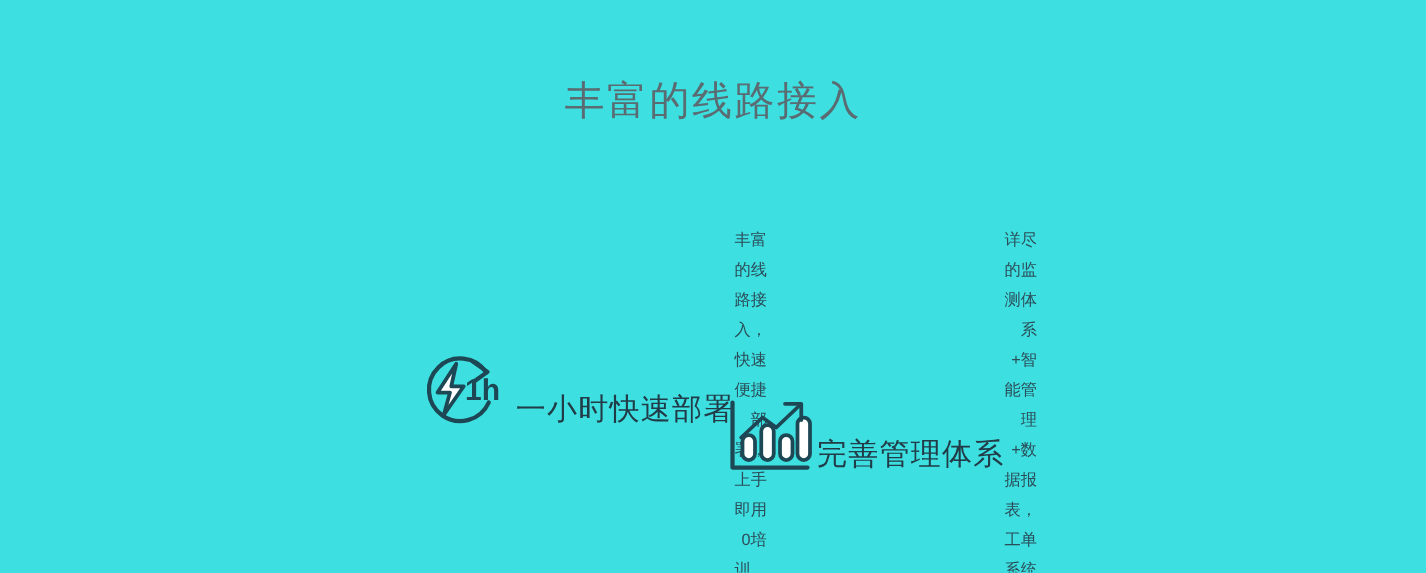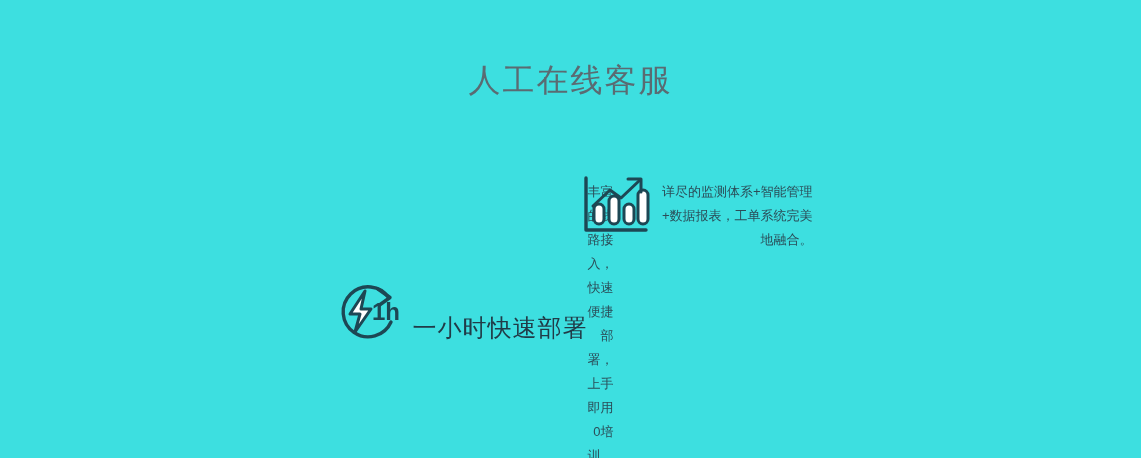--- a/index.html
+++ b/index.html
@@ -76,21 +76,21 @@
   .feature-desc-wide {
     width: 243px;
   }
   svg { display: block; }
 </style>
 </head>
 <body>
 
 <div class="page">
 
-  <div class="section-title">人工在线客服</div>
+  <div class="section-title">丰富的线路接入</div>
 
   <div class="features">
 
     <div class="feature">
       <div class="feature-icon">
         <svg width="84" height="72" viewBox="0 0 84 72" aria-hidden="true">
 
           <path d="M60 20 A25 25 0 1 0 62 44" fill="none" stroke="#1d4754" stroke-width="3.4" stroke-linecap="round"></path>
           <path d="M49 11 L61 19.5 L50.5 27" fill="none" stroke="#1d4754" stroke-width="3.4" stroke-linecap="round" stroke-linejoin="round"></path>
 
@@ -112,18 +112,19 @@
 
           <rect x="20" y="34" width="10" height="20" rx="5" fill="#ffffff" stroke="#1d4754" stroke-width="3"></rect>
           <rect x="35" y="26" width="10" height="28" rx="5" fill="#ffffff" stroke="#1d4754" stroke-width="3"></rect>
           <rect x="50" y="34" width="10" height="20" rx="5" fill="#ffffff" stroke="#1d4754" stroke-width="3"></rect>
           <rect x="64" y="20" width="10" height="34" rx="5" fill="#ffffff" stroke="#1d4754" stroke-width="3"></rect>
 
           <path d="M19 36 L36 20 L47 28 L66 10" fill="none" stroke="#1d4754" stroke-width="3" stroke-linecap="round" stroke-linejoin="round"></path>
           <path d="M54 9 L67 9 L67 22" fill="none" stroke="#1d4754" stroke-width="3" stroke-linecap="round" stroke-linejoin="round"></path>
         </svg>
       </div>
+      <div class="feature-title">完善管理体系</div>
       <div class="feature-desc">详尽的监测体系+智能管理+数据报表，工单系统完美地融合。</div>
     </div>
 
 
   </div>
 </div>
 
 </body></html>

